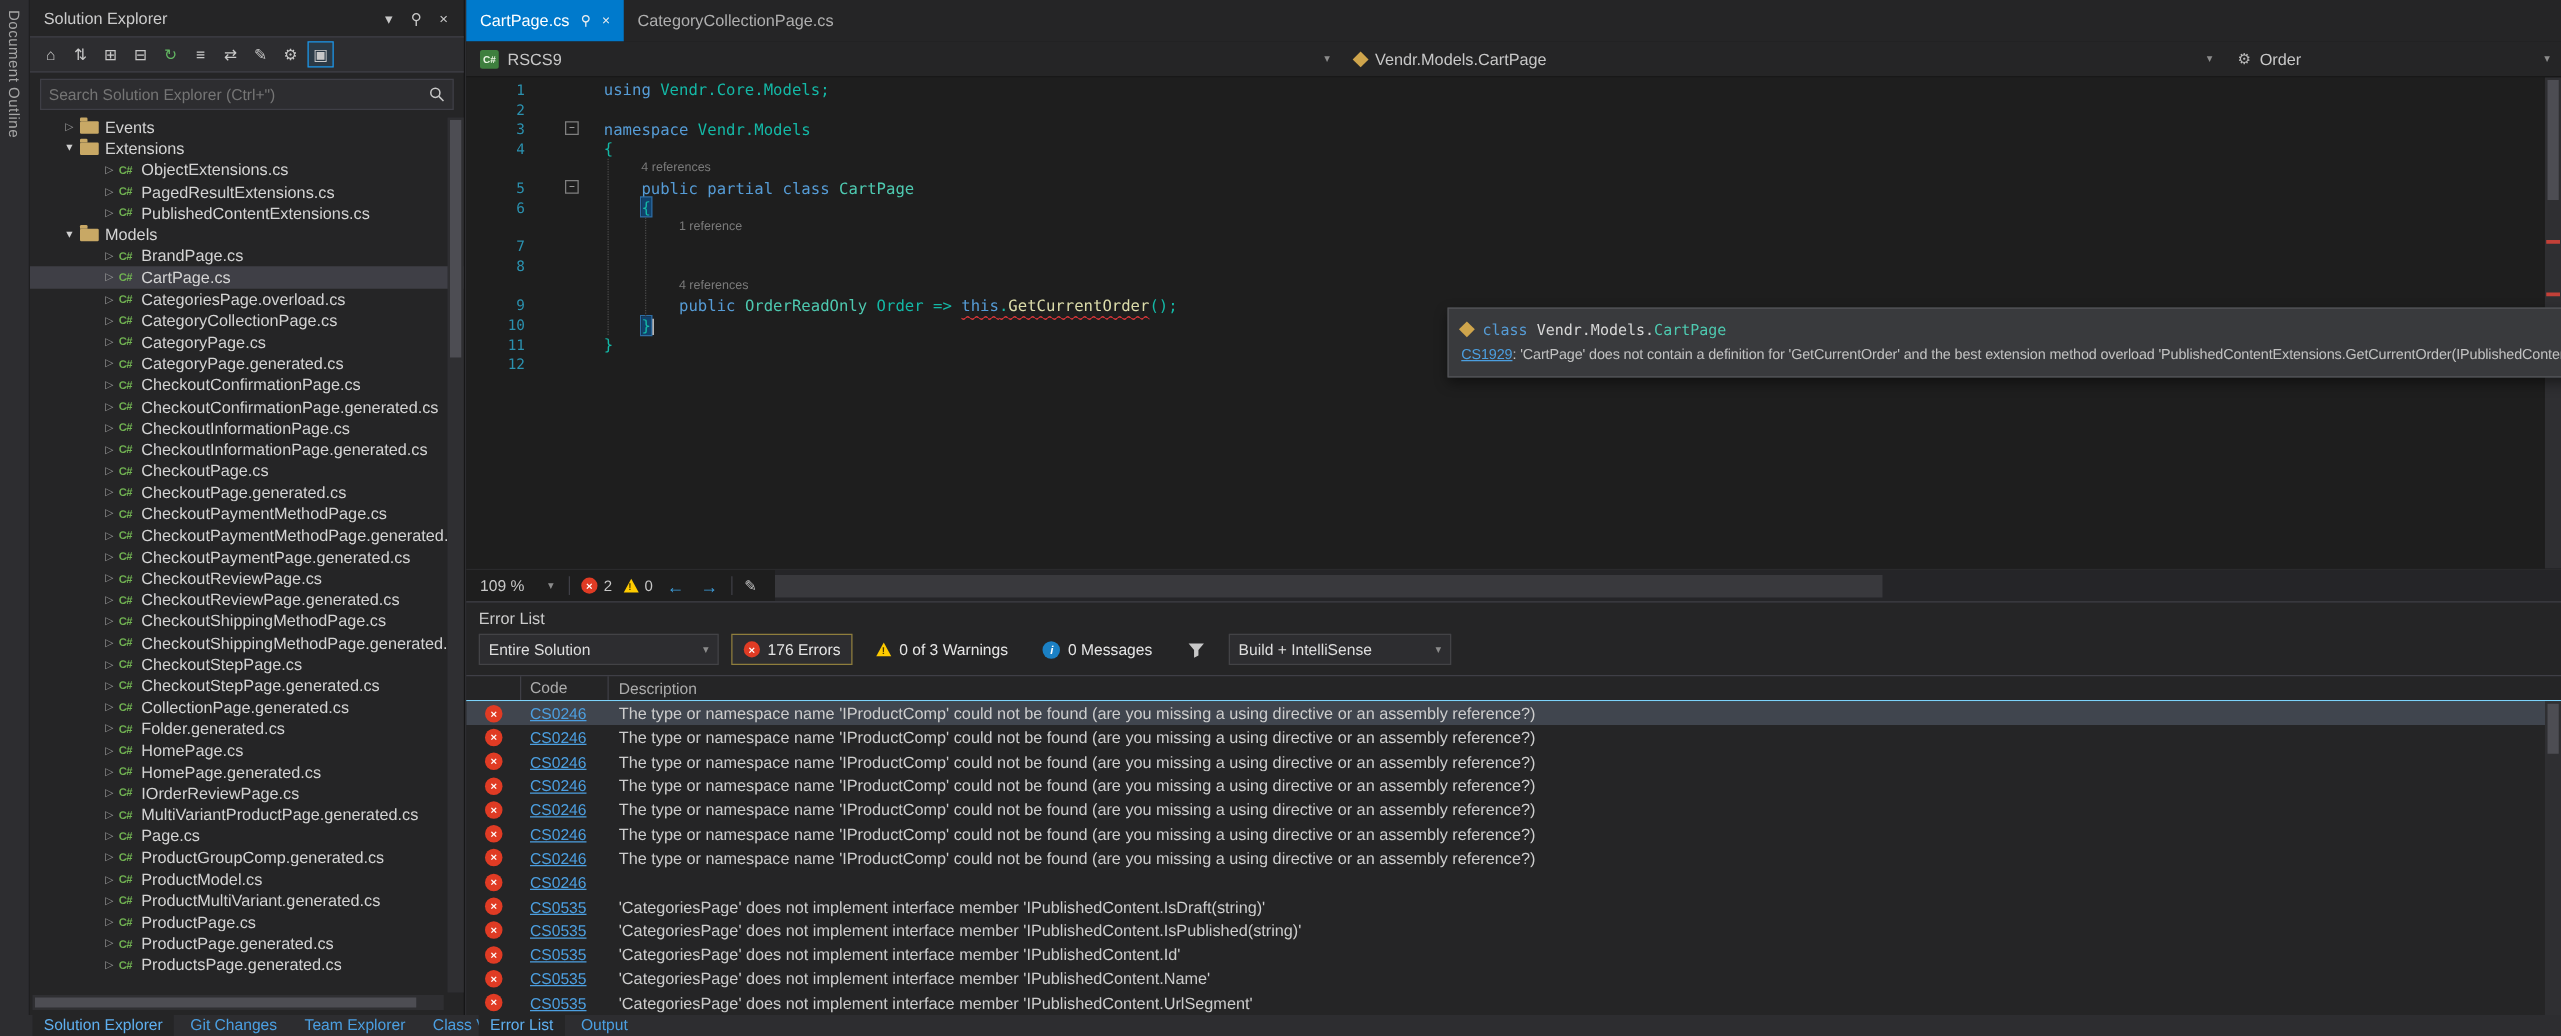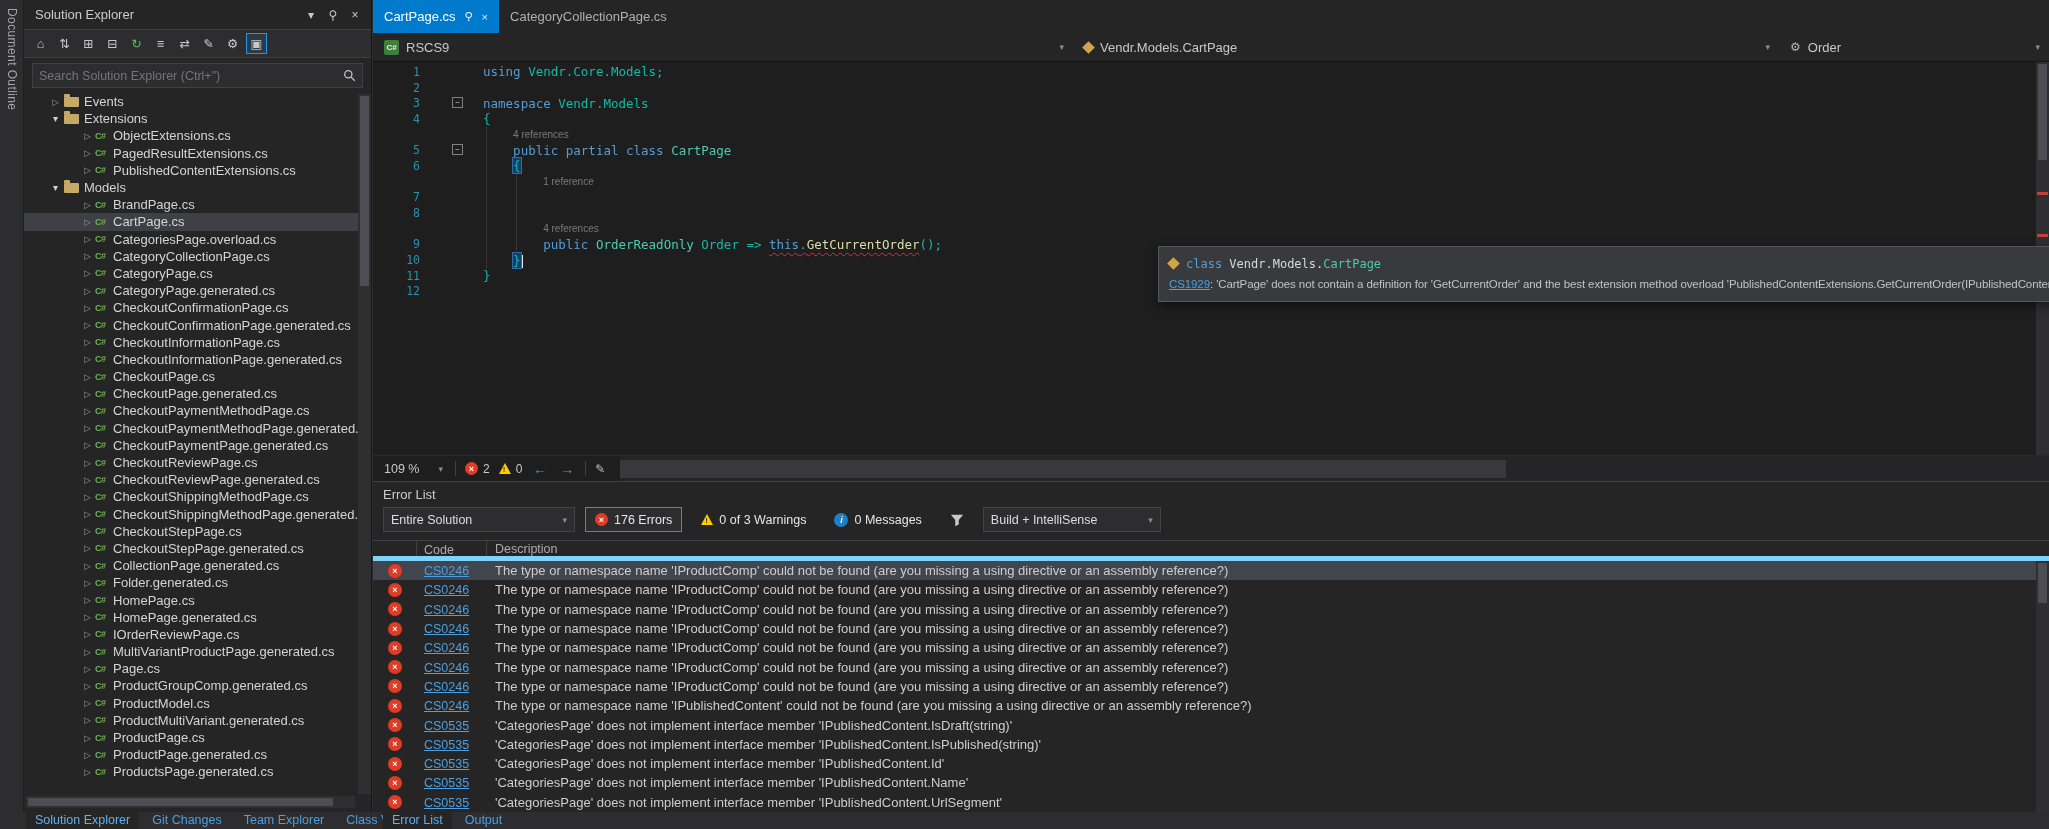--- a/index.html
+++ b/index.html
@@ -92,21 +92,21 @@
 
 #errlist{position:absolute;left:373px;top:481px;right:0;bottom:17px;background:#252526;display:flex;flex-direction:column;border-top:1px solid #3F3F46}
 .el-title{height:25px;line-height:26px;padding-left:10px;color:#CCCCCC;flex:none}
 .el-toolbar{height:33px;flex:none;display:flex;align-items:flex-start;gap:10px;padding:0 10px}
 .combo{height:25px;background:#2D2D30;border:1px solid #434346;display:flex;align-items:center;gap:8px;padding:0 7px;font-size:12.5px;color:#DEDEDE}
 .combo .chev{margin-left:auto;font-size:9px;color:#8C8C8C}
 #scope-combo{width:192px}
 #source-combo{width:178px}
 .tbtn{height:25px;display:flex;align-items:center;gap:6px;padding:0 9px;font-size:12.5px;color:#E6E6E6}
 .tbtn.bordered{border:1px solid #8F7E3C;background:#2D2D30}
-.el-colhdr{height:21px;flex:none;display:flex;align-items:center;border-top:1px solid #3F3F46;border-bottom:5px solid #7dd3fc;font-size:12.5px;color:#ACACAC}
+.el-colhdr{height:21px;flex:none;display:flex;align-items:center;border-top:1px solid #3F3F46;border-bottom:1px solid #7dd3fc;font-size:12.5px;color:#ACACAC}
 .ch-icon{width:44px;align-self:stretch;border-right:1px solid #3F3F46}
 .ch-code{width:70px;align-self:stretch;border-right:1px solid #3F3F46;padding:2px 0 0 7px}
 .ch-desc{flex:1;padding-left:8px}
 #el-rows{flex:1;overflow:hidden;position:relative}
 .erow{height:19.3px;display:flex;align-items:center;color:#CDCDCD}
 .erow.sel{background:#40454E}
 .erow .c-icon{width:44px;flex:none;display:flex;justify-content:center}
 .erow .c-code{width:70px;flex:none;padding-left:7px}
 .erow .c-desc{flex:1;padding-left:8px;white-space:nowrap;overflow:hidden}
 #el-vsb{right:0;top:79px;bottom:0}
@@ -606,21 +606,20 @@
             <span class="err-circle" data-name="error-icon"></span>
           </span>
           <span class="c-code" data-name="code-cell"><span class="codelink" data-name="error-code-link">CS0246</span></span>
           <span class="c-desc" data-name="error-description">The type or namespace name 'IProductComp' could not be found (are you missing a using directive or an assembly reference?)</span>
         </div>
         <div class="erow" data-name="error-row">
           <span class="c-icon" data-name="severity-cell">
             <span class="err-circle" data-name="error-icon"></span>
           </span>
           <span class="c-code" data-name="code-cell"><span class="codelink" data-name="error-code-link">CS0246</span></span>
-          <span class="c-desc" data-name="error-description">The type or namespace name 'IPublishedContent' could not be found (are you missing a using directive or an assembly reference?)</span>
         </div>
         <div class="erow" data-name="error-row">
           <span class="c-icon" data-name="severity-cell">
             <span class="err-circle" data-name="error-icon"></span>
           </span>
           <span class="c-code" data-name="code-cell"><span class="codelink" data-name="error-code-link">CS0535</span></span>
           <span class="c-desc" data-name="error-description">'CategoriesPage' does not implement interface member 'IPublishedContent.IsDraft(string)'</span>
         </div>
         <div class="erow" data-name="error-row">
           <span class="c-icon" data-name="severity-cell">

